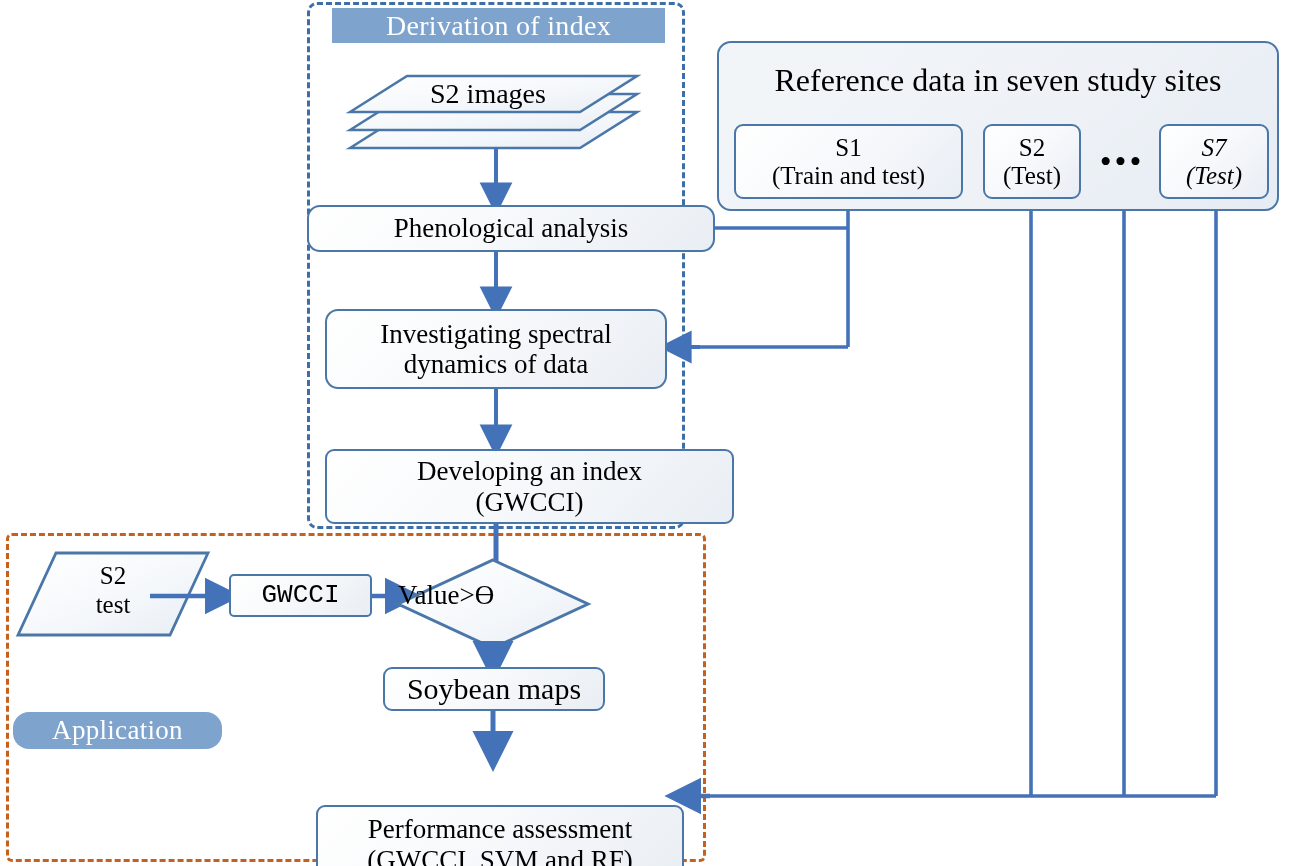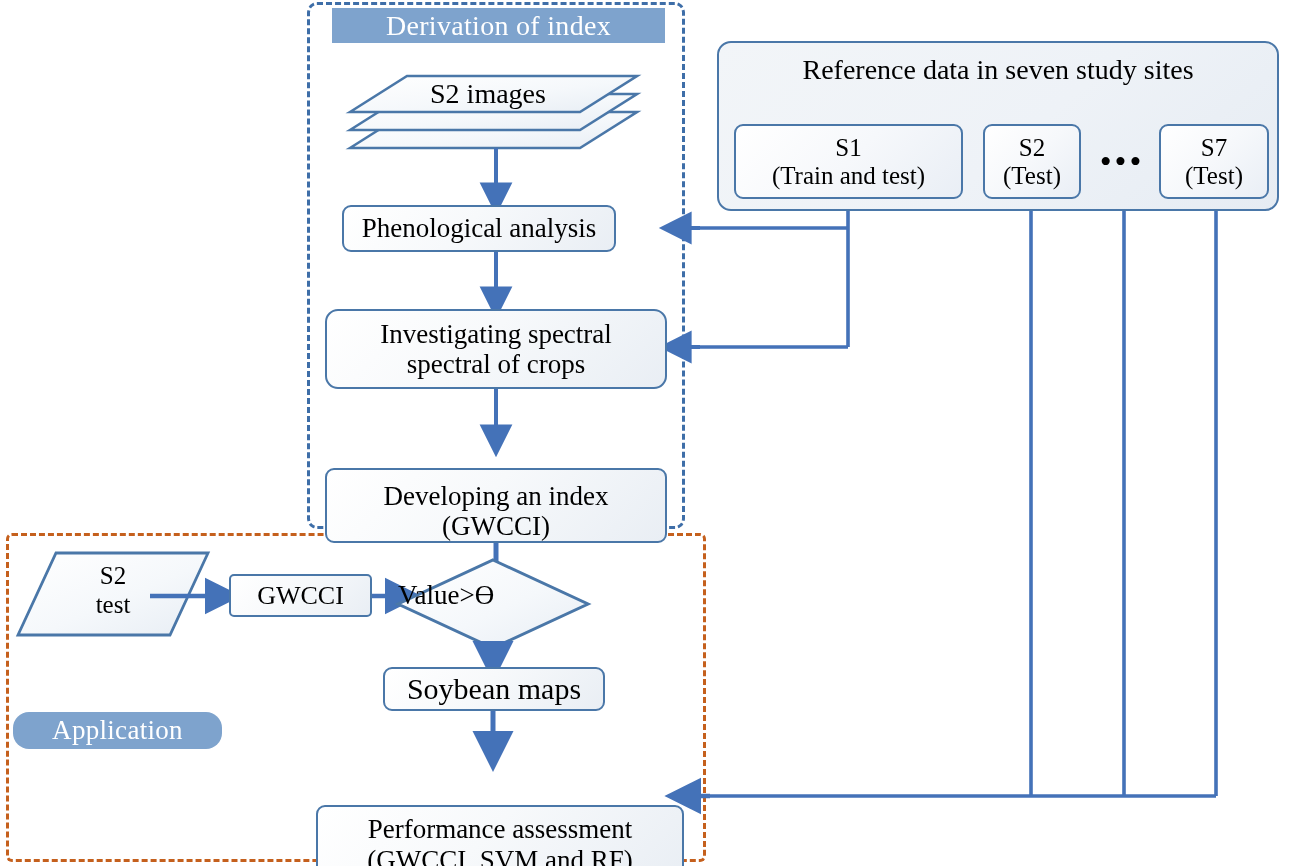--- a/index.html
+++ b/index.html
@@ -29,47 +29,47 @@
   
   .box{
      position:absolute;box-sizing:border-box;
      border:2.5px solid #4a77a8;border-radius:9px;
      background:linear-gradient(135deg,#ffffff 0%,#f7f9fb 45%,#e9eef4 100%);
      display:flex;align-items:center;justify-content:center;
      text-align:center;color:#000;line-height:1.12;
      font-size:27px;
   }
 
-  .b-phenological{left:342px;top:205px;width:274px;height:47px;}
+  .b-phenological{left:307px;top:205px;width:408px;height:47px;border-radius:13px;}
   .b-investigating{left:325px;top:309px;width:342px;height:80px;border-radius:13px;}
-  .b-developing   {left:325px;top:468px;width:342px;height:75px;align-items:flex-end;}
-  .b-gwcci        {left:229px;top:574px;width:143px;height:43px;font-size:26px;border-radius:5px;}
+  .b-developing   {left:325px;top:449px;width:409px;height:75px;}
+  .b-gwcci        {left:229px;top:574px;width:143px;height:43px;font-size:26px;border-radius:5px;font-family:Liberation Mono, monospace;}
   .b-soybean      {left:383px;top:667px;width:222px;height:44px;font-size:30px;}
   .b-performance  {left:316px;top:757px;width:368px;height:79px;font-size:27px;margin-top:48px;}
 
   
   .refpanel{
      position:absolute;left:717px;top:41px;width:562px;height:170px;
      box-sizing:border-box;border:2.5px solid #4a77a8;border-radius:14px;
      background:linear-gradient(140deg,#f2f5f8 0%,#eef2f7 55%,#e6ecf3 100%);
   }
   .ref-title{
-     position:absolute;left:717px;top:54px;width:562px;
-     text-align:center;font-size:28px;color:#000;
+     position:absolute;left:717px;top:62px;width:562px;
+     text-align:center;font-size:32px;color:#000;
   }
   .site-box{
      position:absolute;box-sizing:border-box;
      border:2.5px solid #4a77a8;border-radius:9px;
      background:linear-gradient(135deg,#ffffff 0%,#f6f8fb 50%,#e9eef5 100%);
      display:flex;flex-direction:column;align-items:center;justify-content:center;
      font-size:25px;line-height:1.1;color:#000;text-align:center;
   }
   .site-s1{left:734px;top:124px;width:229px;height:75px;}
   .site-s2{left:983px;top:124px;width:98px;height:75px;}
-  .site-s7{left:1159px;top:124px;width:110px;height:75px;}
+  .site-s7{left:1159px;top:124px;width:110px;height:75px;font-style:italic;}
   .ellipsis{
      position:absolute;left:1099px;top:140px;width:46px;height:44px;
      display:flex;align-items:center;justify-content:center;
      font-size:34px;letter-spacing:3px;color:#000;
   }
   .stack-label{
      position:absolute;left:338px;top:78px;width:300px;
      text-align:center;font-size:28px;color:#000;
   }
   .para-label{
@@ -153,21 +153,21 @@
 
   <div class="stack-label">S2 images</div>
 
   <div class="box b-phenological">
     <span>Phenological analysis</span>
   </div>
 
   <div class="box b-investigating">
     <div>
       <div>Investigating spectral</div>
-      <div>spectral of crops</div>
+      <div>dynamics of data</div>
     </div>
   </div>
 
   <div class="box b-developing">
     <div>
       <div>Developing an index</div>
       <div>(GWCCI)</div>
     </div>
   </div>
 

